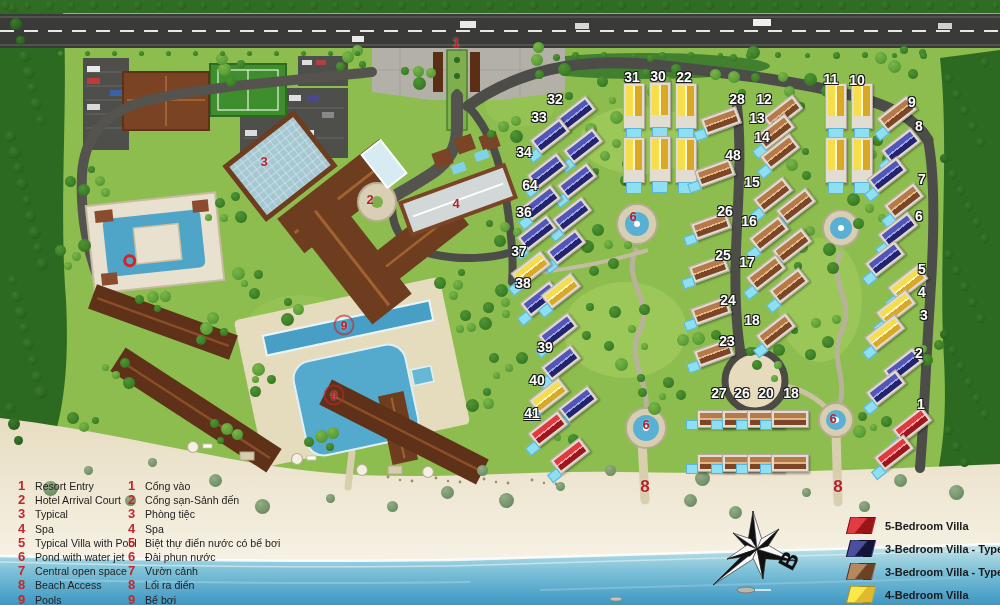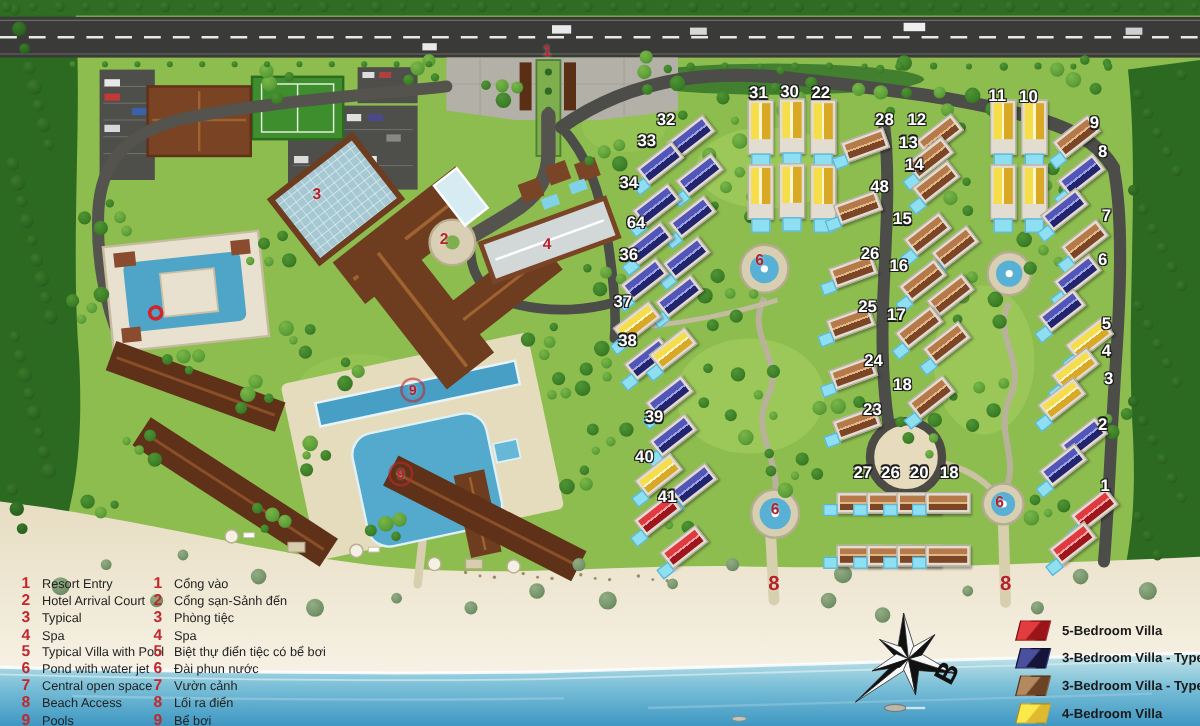--- a/index.html
+++ b/index.html
@@ -881,21 +881,21 @@
 <div id="labels">
       <div class="vnum" style="left: 555px; top: 99px;">32</div>
       <div class="vnum" style="left: 539px; top: 117px;">33</div>
       <div class="vnum" style="left: 524px; top: 152px;">34</div>
       <div class="vnum" style="left: 530px; top: 185px;">64</div>
       <div class="vnum" style="left: 524px; top: 212px;">36</div>
       <div class="vnum" style="left: 519px; top: 251px;">37</div>
       <div class="vnum" style="left: 523px; top: 283px;">38</div>
       <div class="vnum" style="left: 545px; top: 347px;">39</div>
       <div class="vnum" style="left: 537px; top: 380px;">40</div>
-      <div class="vnum" style="left: 556px; top: 413px;">41</div>
+      <div class="vnum" style="left: 532px; top: 413px; text-decoration: underline;">41</div>
       <div class="vnum" style="left: 632px; top: 77px;">31</div>
       <div class="vnum" style="left: 658px; top: 76px;">30</div>
       <div class="vnum" style="left: 684px; top: 77px;">22</div>
       <div class="vnum" style="left: 737px; top: 99px;">28</div>
       <div class="vnum" style="left: 733px; top: 155px;">48</div>
       <div class="vnum" style="left: 725px; top: 211px;">26</div>
       <div class="vnum" style="left: 723px; top: 255px;">25</div>
       <div class="vnum" style="left: 728px; top: 300px;">24</div>
       <div class="vnum" style="left: 727px; top: 341px;">23</div>
       <div class="vnum" style="left: 764px; top: 99px;">12</div>
@@ -984,21 +984,21 @@
         <div class="lrow">
           <div class="lnum">3</div>
           <div class="ltxt">Phòng tiệc</div>
         </div>
         <div class="lrow">
           <div class="lnum">4</div>
           <div class="ltxt">Spa</div>
         </div>
         <div class="lrow">
           <div class="lnum">5</div>
-          <div class="ltxt">Biệt thự điển tiệc có bể bơi</div>
+          <div class="ltxt">Biệt thự điển nước có bể bơi</div>
         </div>
         <div class="lrow">
           <div class="lnum">6</div>
           <div class="ltxt">Đài phun nước</div>
         </div>
         <div class="lrow">
           <div class="lnum">7</div>
           <div class="ltxt">Vườn cảnh</div>
         </div>
         <div class="lrow">

